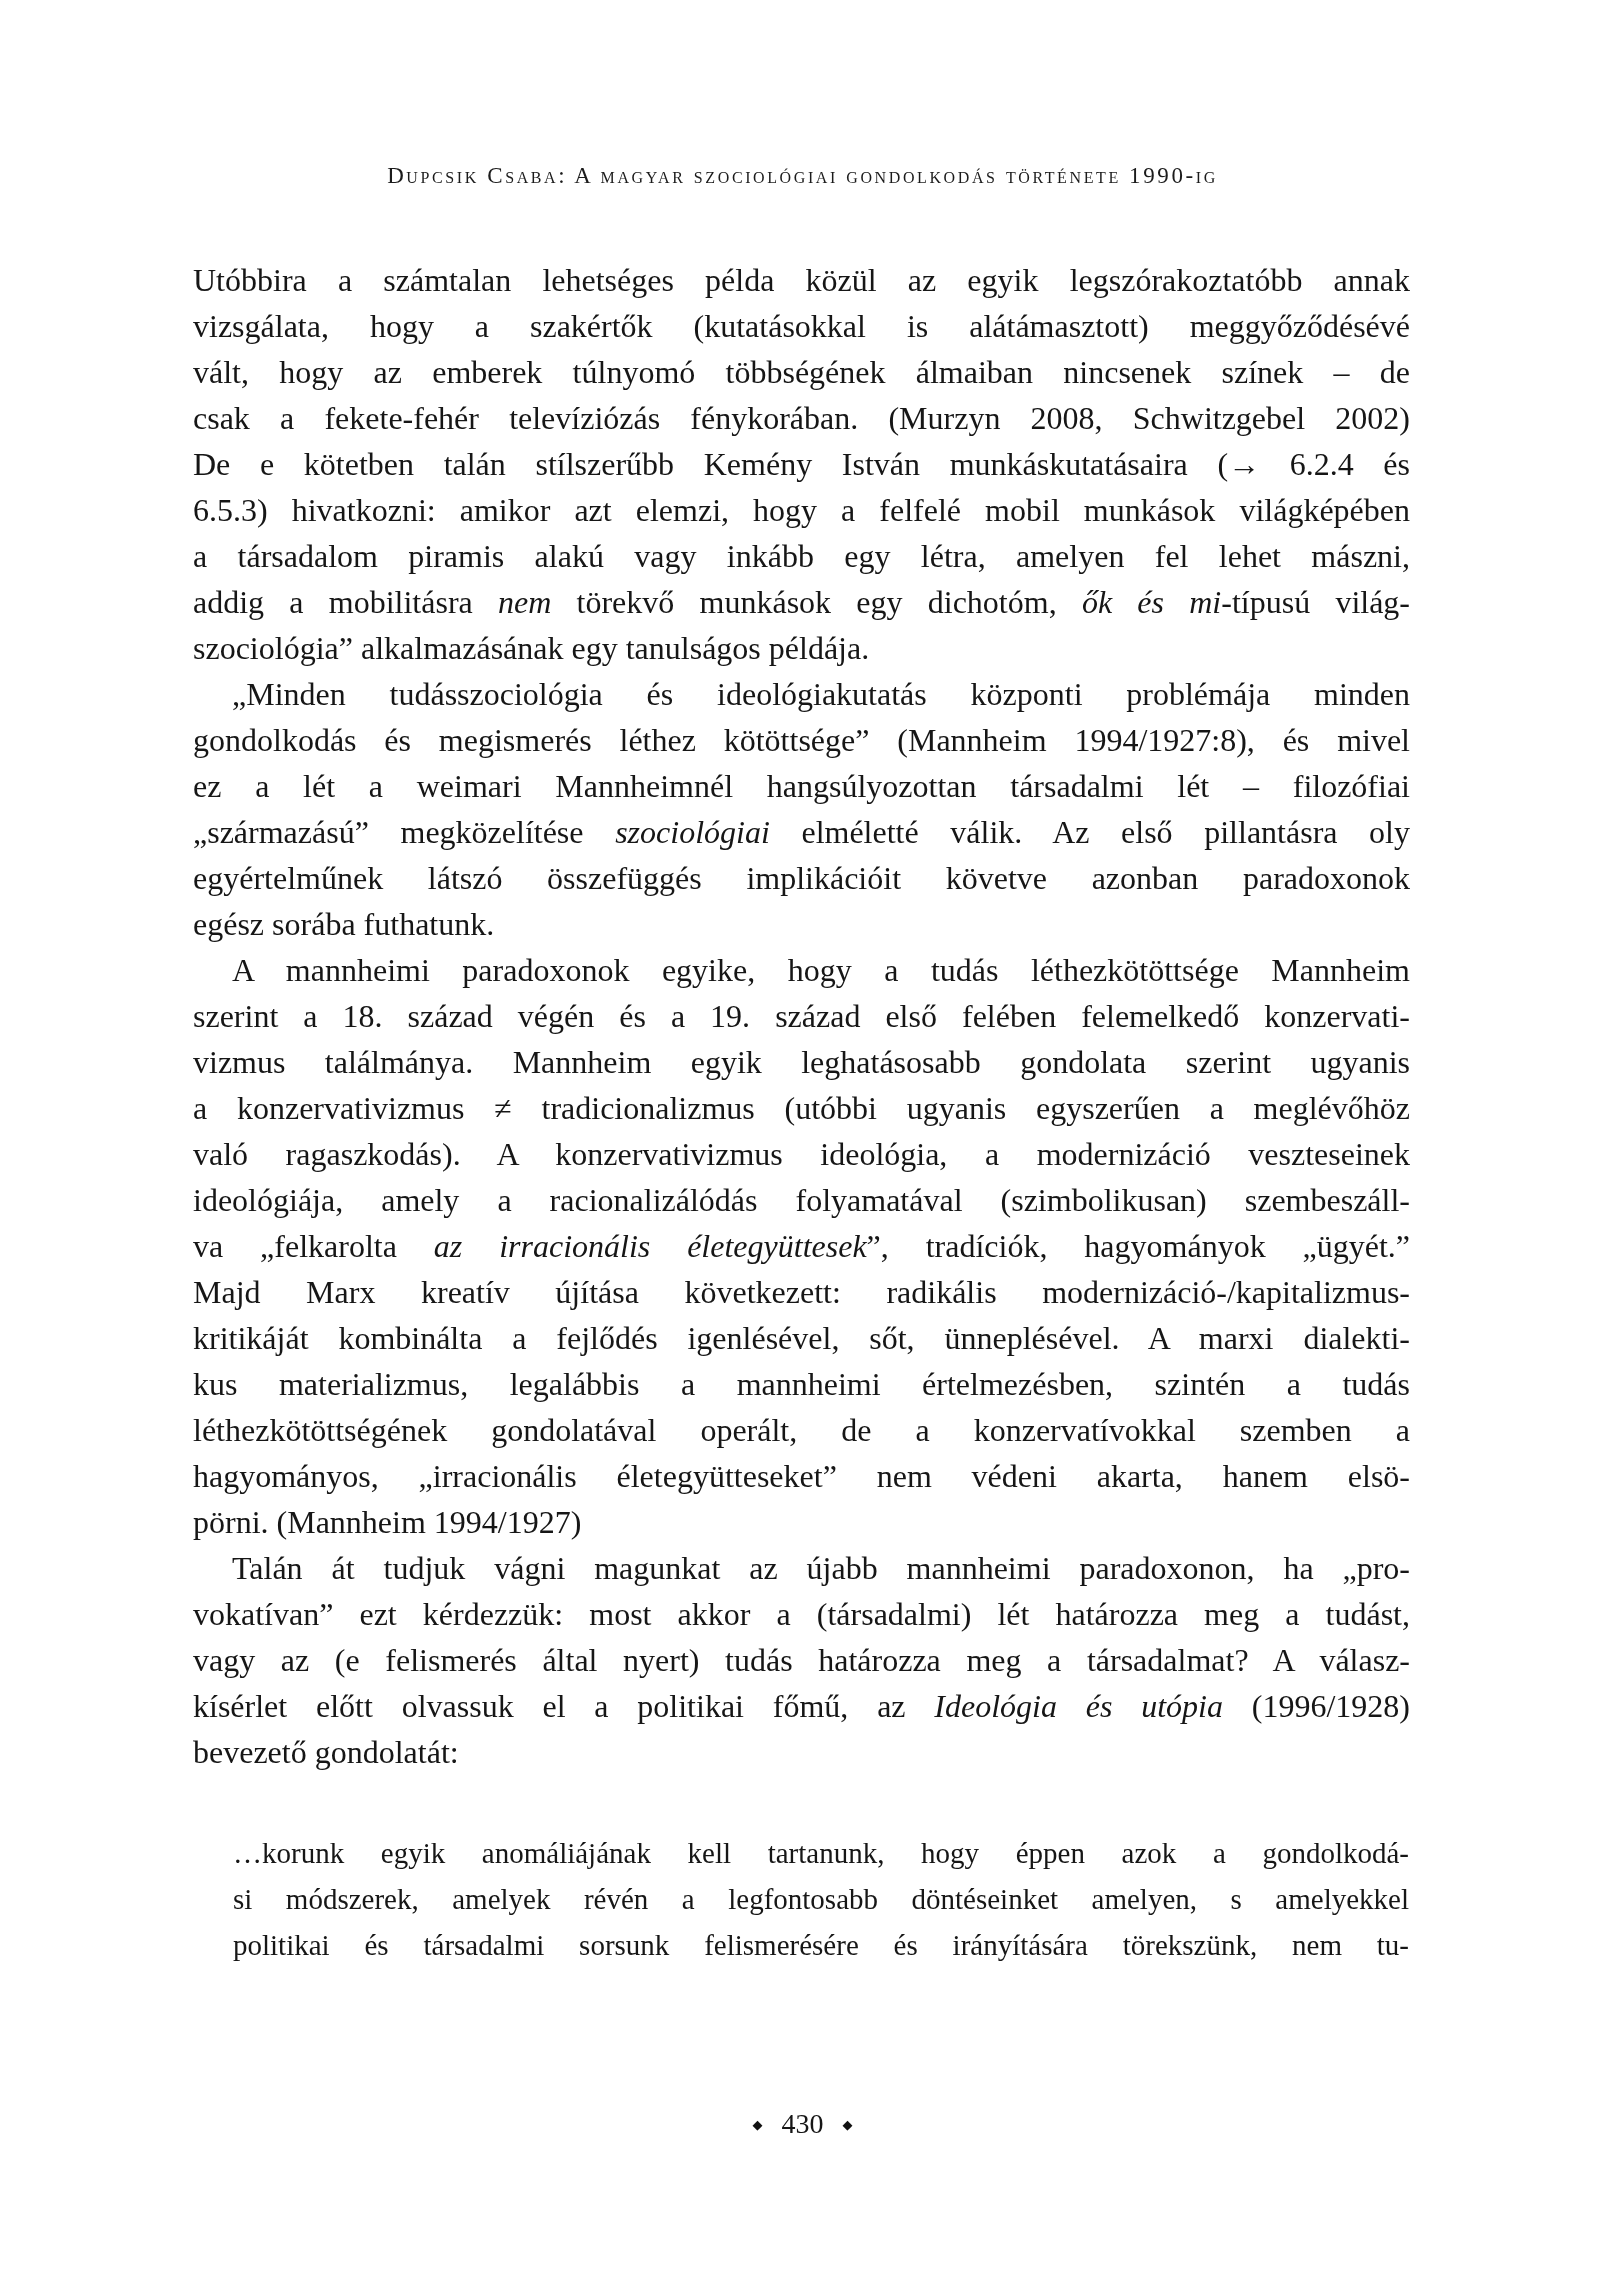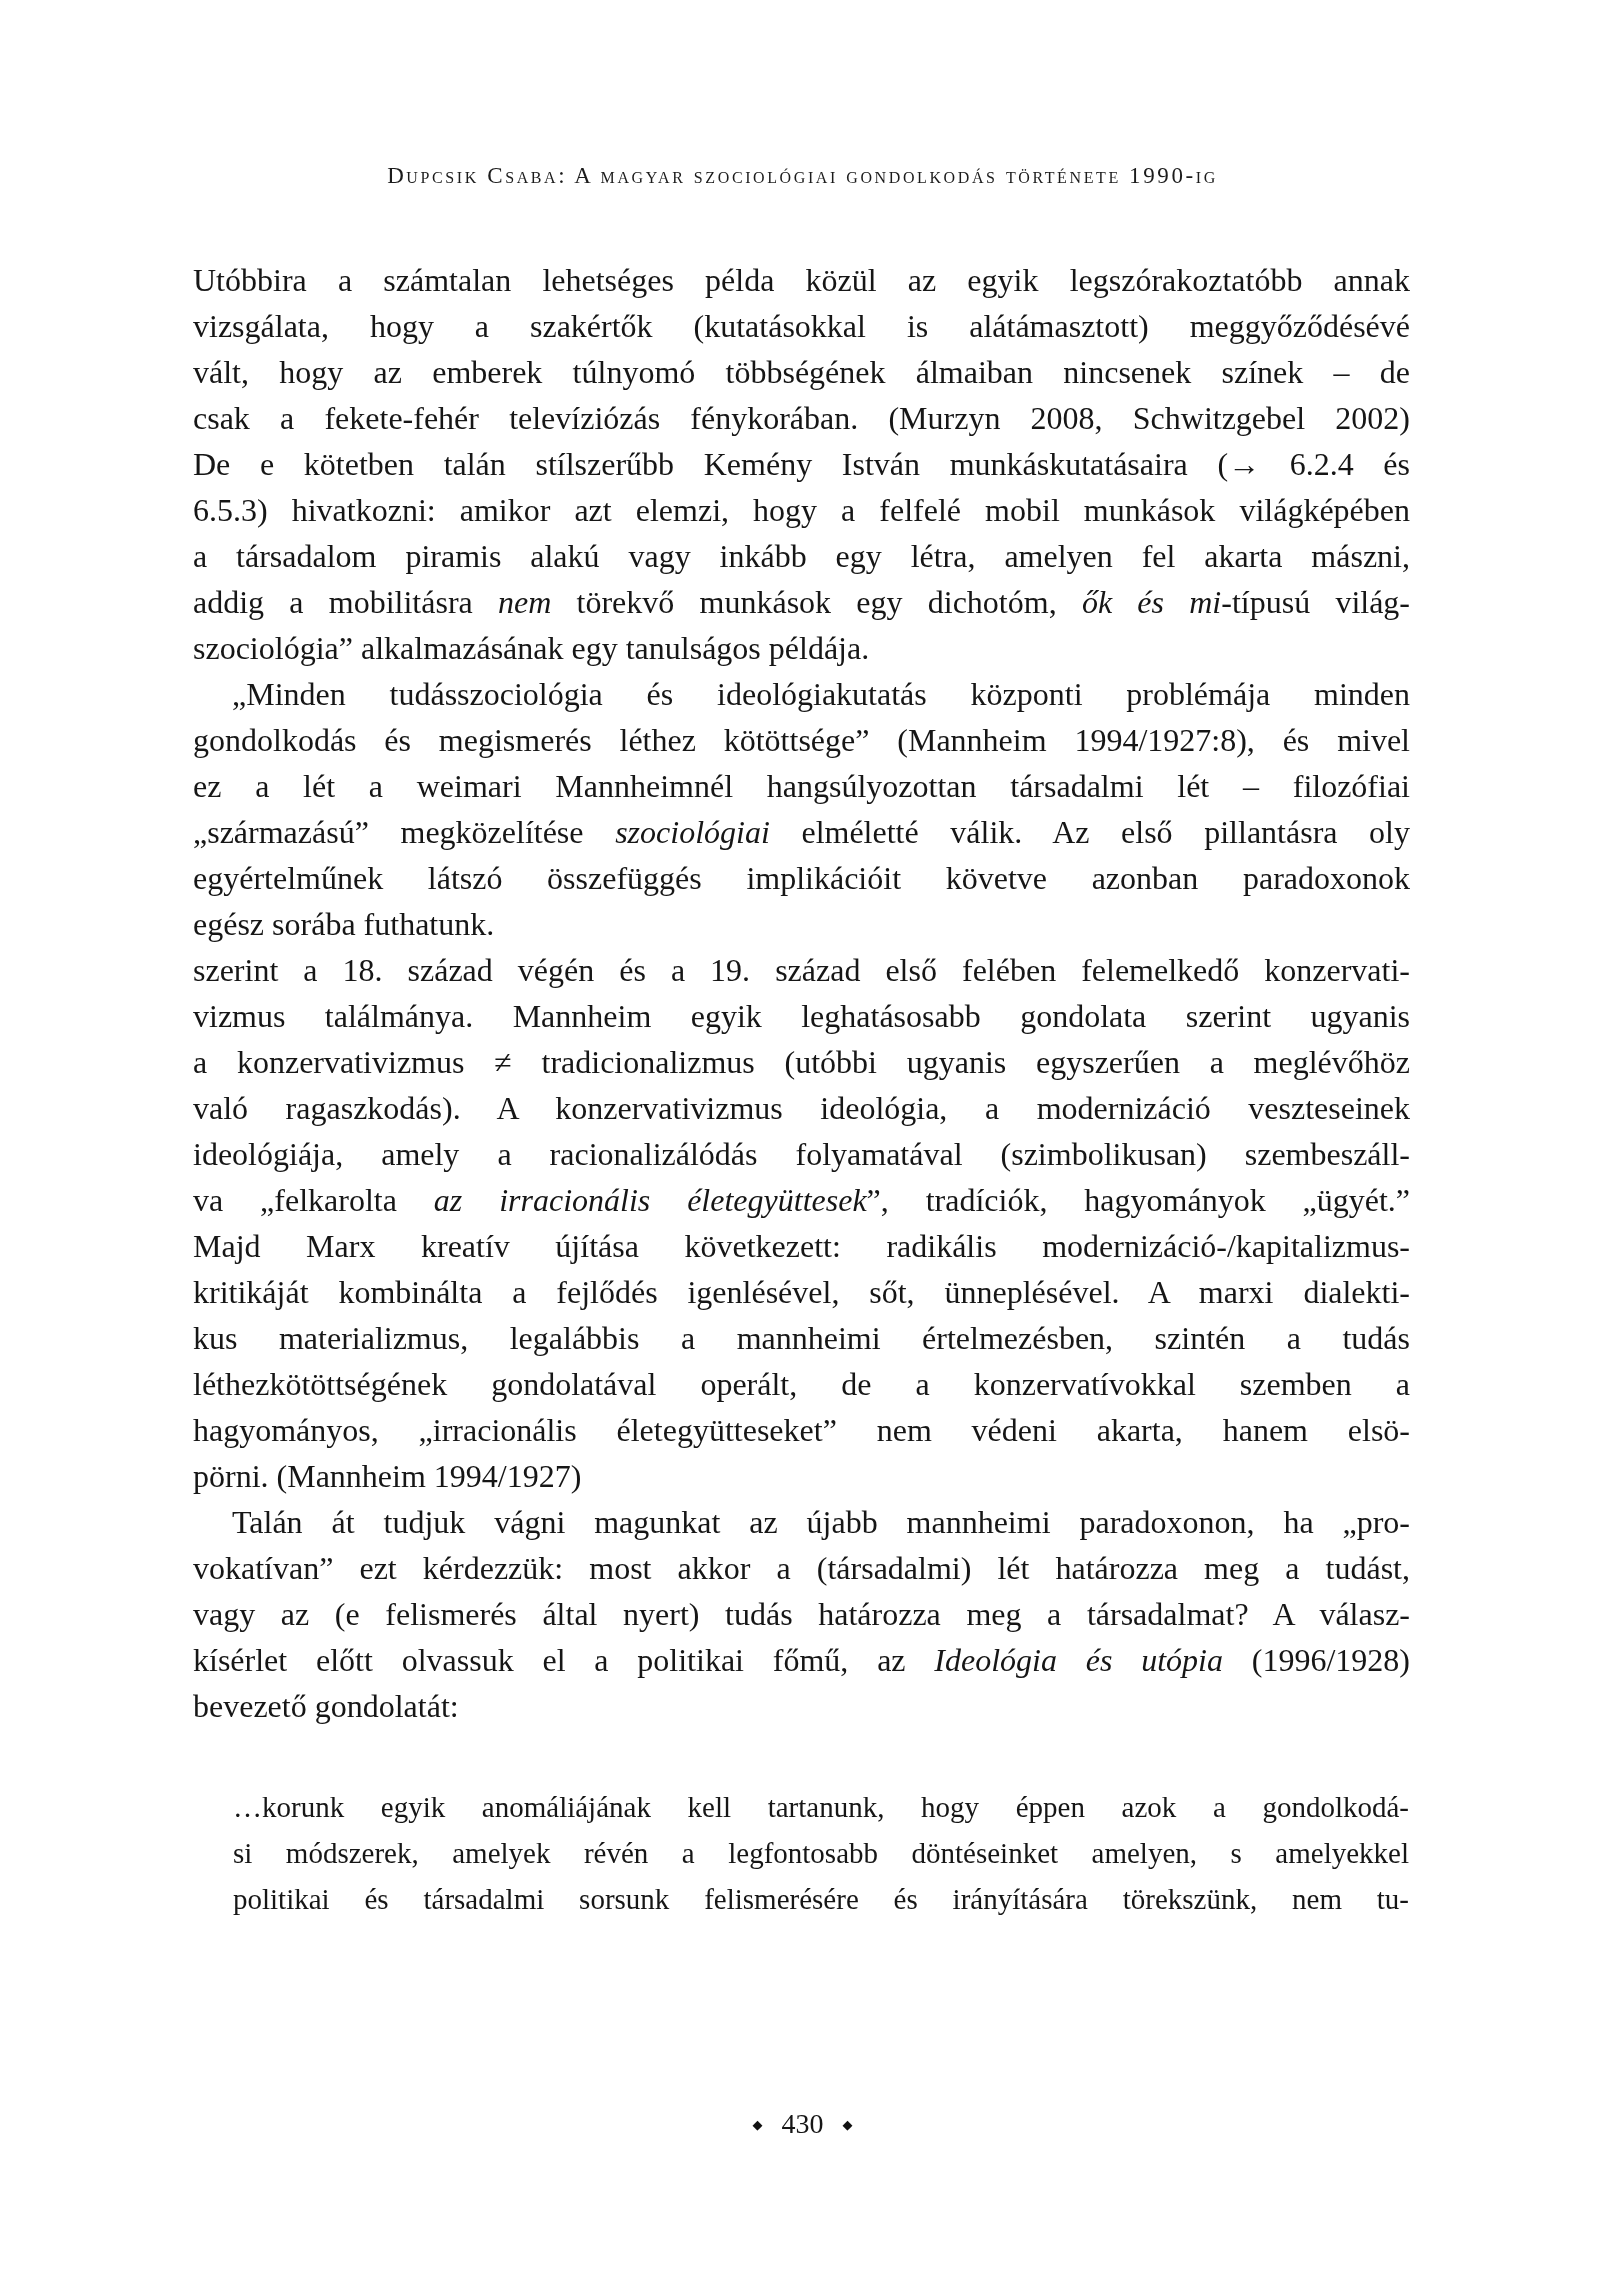--- a/index.html
+++ b/index.html
@@ -83,33 +83,34 @@
 
   <div class="body-text">
 
     <div class="para">
         <div class="line"><span>Utóbbira a számtalan lehetséges példa közül az egyik legszórakoztatóbb annak</span></div>
         <div class="line"><span>vizsgálata, hogy a szakértők (kutatásokkal is alátámasztott) meggyőződésévé</span></div>
         <div class="line"><span>vált, hogy az emberek túlnyomó többségének álmaiban nincsenek színek – de</span></div>
         <div class="line"><span>csak a fekete-fehér televíziózás fénykorában. (Murzyn 2008, Schwitzgebel 2002)</span></div>
         <div class="line"><span>De e kötetben talán stílszerűbb Kemény István munkáskutatásaira (→ 6.2.4 és</span></div>
         <div class="line"><span>6.5.3) hivatkozni: amikor azt elemzi, hogy a felfelé mobil munkások világképében</span></div>
-        <div class="line"><span>a társadalom piramis alakú vagy inkább egy létra, amelyen fel akarta mászni,</span></div>
+        <div class="line"><span>a társadalom piramis alakú vagy inkább egy létra, amelyen fel lehet mászni,</span></div>
         <div class="line"><span>addig a mobilitásra </span><span class="it">nem</span><span> törekvő munkások egy dichotóm, </span><span class="it">ők és mi</span><span>-típusú világ-</span></div>
         <div class="line last"><span>szociológia” alkalmazásának egy tanulságos példája.</span></div>
       </div>
       <div class="para">
         <div class="line indent"><span>„Minden tudásszociológia és ideológiakutatás központi problémája minden</span></div>
         <div class="line"><span>gondolkodás és megismerés léthez kötöttsége” (Mannheim 1994/1927:8), és mivel</span></div>
         <div class="line"><span>ez a lét a weimari Mannheimnél hangsúlyozottan társadalmi lét – filozófiai</span></div>
         <div class="line"><span>„származású” megközelítése </span><span class="it">szociológiai</span><span> elméletté válik. Az első pillantásra oly</span></div>
         <div class="line"><span>egyértelműnek látszó összefüggés implikációit követve azonban paradoxonok</span></div>
         <div class="line last"><span>egész sorába futhatunk.</span></div>
       </div>
       <div class="para">
+        <div class="line indent"><span>A mannheimi paradoxonok egyike, hogy a tudás léthezkötöttsége Mannheim</span></div>
         <div class="line"><span>szerint a 18. század végén és a 19. század első felében felemelkedő konzervati-</span></div>
         <div class="line"><span>vizmus találmánya. Mannheim egyik leghatásosabb gondolata szerint ugyanis</span></div>
         <div class="line"><span>a konzervativizmus ≠ tradicionalizmus (utóbbi ugyanis egyszerűen a meglévőhöz</span></div>
         <div class="line"><span>való ragaszkodás). A konzervativizmus ideológia, a modernizáció veszteseinek</span></div>
         <div class="line"><span>ideológiája, amely a racionalizálódás folyamatával (szimbolikusan) szembeszáll-</span></div>
         <div class="line"><span>va „felkarolta </span><span class="it">az irracionális életegyüttesek</span><span>”, tradíciók, hagyományok „ügyét.”</span></div>
         <div class="line"><span>Majd Marx kreatív újítása következett: radikális modernizáció-/kapitalizmus-</span></div>
         <div class="line"><span>kritikáját kombinálta a fejlődés igenlésével, sőt, ünneplésével. A marxi dialekti-</span></div>
         <div class="line"><span>kus materializmus, legalábbis a mannheimi értelmezésben, szintén a tudás</span></div>
         <div class="line"><span>léthezkötöttségének gondolatával operált, de a konzervatívokkal szemben a</span></div>

